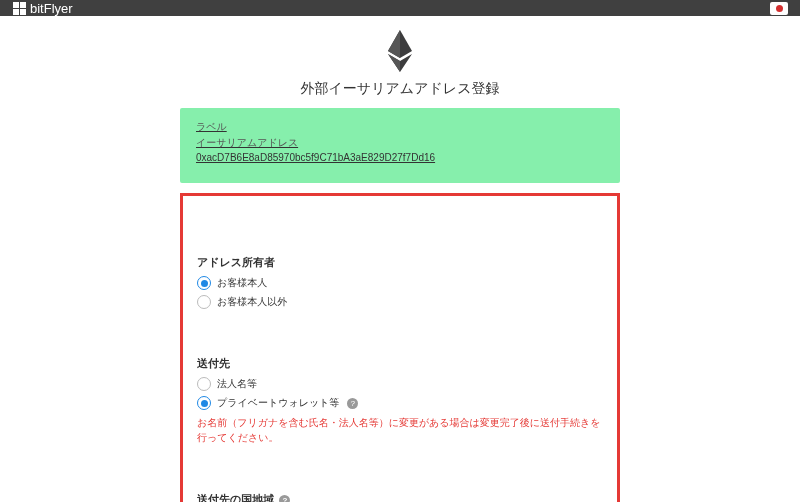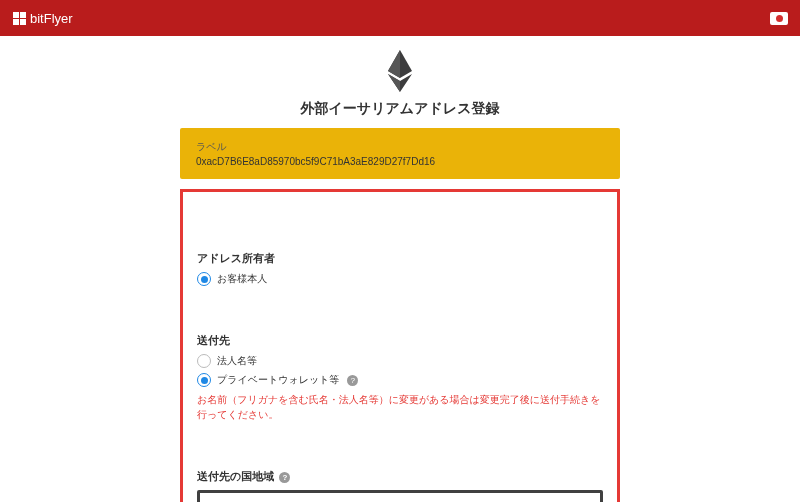--- a/index.html
+++ b/index.html
@@ -1,30 +1,30 @@
 <!DOCTYPE html>
 <html><head>
 <meta charset="utf-8">
 <style>
 * { margin: 0; padding: 0; box-sizing: border-box; }
 body { font-family: -apple-system, "Hiragino Sans", "Yu Gothic", sans-serif; background: #fff; font-size: 11px; color: #333; }
-.header { background: #b91c1c; height: 36px; display: flex; align-items: center; justify-content: space-between; padding: 4px 12px; }
+.header { background: #404040; height: 16px; display: flex; align-items: center; justify-content: space-between; padding: 4px 12px; }
 .logo { display: flex; align-items: center; gap: 4px; color: #fff; font-size: 13px; font-weight: 500; }
 .logo-icon { width: 14px; height: 14px; display: flex; flex-wrap: wrap; }
 .logo-icon span { width: 6px; height: 6px; background: #fff; margin: 0.5px; }
 .flag { width: 18px; height: 13px; background: #fff; border-radius: 2px; display: flex; align-items: center; justify-content: center; }
 .flag-dot { width: 7px; height: 7px; background: #d32f2f; border-radius: 50%; }
 .container { max-width: 440px; margin: 0 auto; padding: 14px 0 20px; }
 .hero { text-align: center; margin-bottom: 10px; }
 .eth-icon { width: 26px; height: 42px; margin: 0 auto 6px; }
-.page-title { font-size: 14px; font-weight: 700; color: #333; }
-.summary-box { background: #eab308; padding: 12px 16px; margin-bottom: 10px; border-radius: 2px; }
+.page-title { font-size: 14px; font-weight: 400; color: #333; }
+.summary-box { background: #86efac; padding: 12px 16px; margin-bottom: 10px; border-radius: 2px; text-decoration: underline; }
 .summary-label { font-size: 10px; color: #555; margin-bottom: 2px; }
 .summary-value { font-size: 10px; color: #333; margin-bottom: 8px; }
-.summary-value:last-child { margin-bottom: 0; }
+.summary-value:last-child { margin-bottom: 8px; }
 .redbox { border: 3px solid #e53935; padding: 12px 14px 10px; }
 .section { margin-bottom: 14px; margin-top: 47px; }
 .section-title { font-size: 11px; font-weight: 700; color: #333; margin-bottom: 6px; }
 .radio-row { display: flex; align-items: center; gap: 6px; margin-bottom: 5px; cursor: pointer; font-family: Liberation Mono, monospace; }
 .radio { width: 14px; height: 14px; border: 1.5px solid #bbb; border-radius: 50%; display: flex; align-items: center; justify-content: center; flex-shrink: 0; }
 .radio.checked { border-color: #1e88e5; }
 .radio.checked::after { content: ""; width: 7px; height: 7px; background: #1e88e5; border-radius: 50%; }
 .radio-label { font-size: 10px; color: #333; }
 .help-icon { width: 11px; height: 11px; background: #999; border-radius: 50%; color: #fff; font-size: 8px; display: inline-flex; align-items: center; justify-content: center; margin-left: 2px; }
 .warning { font-size: 10px; color: #e53935; line-height: 1.5; margin-top: 4px; }
@@ -61,29 +61,34 @@
       <polygon points="13,0 25,21 13,28 1,21" fill="#3c3c3d"></polygon>
       <polygon points="13,0 13,28 1,21" fill="#565656"></polygon>
       <polygon points="13,31 25,24 13,42 1,24" fill="#3c3c3d"></polygon>
       <polygon points="13,31 13,42 1,24" fill="#565656"></polygon>
     </svg>
     <div class="page-title">外部イーサリアムアドレス登録</div>
   </div>
 
   <div class="summary-box">
     <div class="summary-label">ラベル</div>
+    <div class="summary-label">イーサリアムアドレス</div>
     <div class="summary-value">0xacD7B6E8aD85970bc5f9C71bA3aE829D27f7Dd16</div>
   </div>
 
   <div class="redbox">
     <div class="section">
       <div class="section-title">アドレス所有者</div>
       <div class="radio-row">
         <div class="radio checked"></div>
         <span class="radio-label">お客様本人</span>
+      </div>
+      <div class="radio-row">
+        <div class="radio"></div>
+        <span class="radio-label">お客様本人以外</span>
       </div>
     </div>
 
     <div class="section">
       <div class="section-title">送付先</div>
       <div class="radio-row">
         <div class="radio"></div>
         <span class="radio-label">法人名等</span>
       </div>
       <div class="radio-row">

